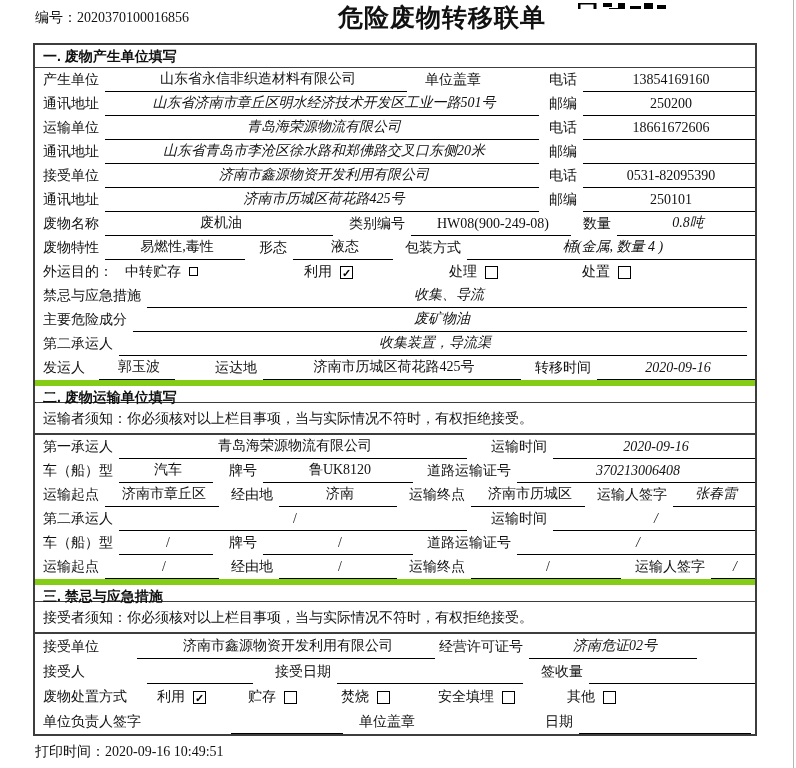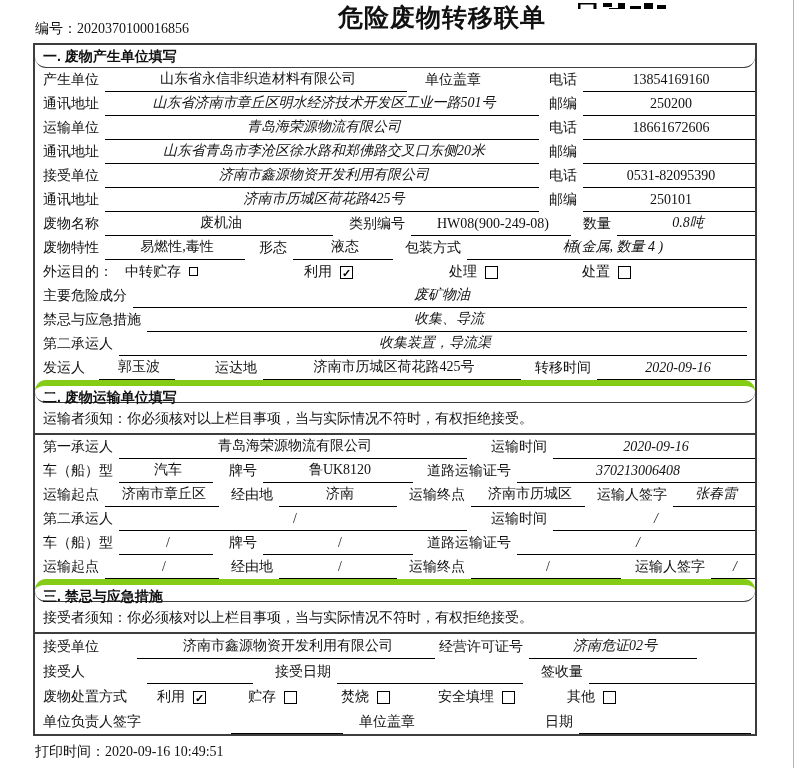--- a/index.html
+++ b/index.html
@@ -1,27 +1,27 @@
 <!DOCTYPE html>
 <html><head>
 <meta charset="utf-8">
 <style>
   * { margin:0; padding:0; box-sizing:border-box; }
   html,body { width:796px; height:768px; background:#ffffff; overflow:hidden;
     font-family:"Liberation Serif", serif; font-size:14px; color:#111; }
   .hdr { position:relative; height:43px; }
-  .docno { position:absolute; left:35px; top:20px; white-space:nowrap; }
+  .docno { position:absolute; left:35px; top:9px; white-space:nowrap; }
   .doc-title { position:absolute; left:338px; top:1px; font-family:"Liberation Sans", sans-serif;
     font-weight:bold; font-size:25px; letter-spacing:1px; white-space:nowrap; }
   .qr { position:absolute; left:578px; top:0; width:90px; height:9px; overflow:hidden; }
   .edge { position:absolute; right:2px; top:0; width:1px; height:768px; background:#b4b4b4; }
 
   .sheet { margin-left:33px; width:724px; border:2px solid #3d3d3d; background:#fff; }
   .sec-h { height:23px; line-height:22px; padding-left:8px; font-family:"Liberation Sans", sans-serif;
-    font-weight:bold; font-size:14px; border-bottom:1px solid #3d3d3d;border-radius:11px; }
+    font-weight:bold; font-size:14px; border-bottom:1px solid #3d3d3d; }
   .sec-top { border-top:6px solid #84cc16; }
   .note { height:32px; line-height:32px; padding-left:8px; border-bottom:2px solid #3d3d3d; white-space:nowrap; }
   .row { display:flex; align-items:flex-end; height:24px; padding-left:6px; }
   .row.tall { height:25px; }
   .lbl { white-space:nowrap; padding:0 6px 3px 2px; }
   .u { border-bottom:1px solid #000; padding:0 4px 3px 8px; white-space:nowrap; overflow:hidden;text-align:center; }
   .grow { flex:1 1 auto;font-style:italic; }
   .mla { margin-left:auto; }
   .opt { display:flex; align-items:center; padding-bottom:3px; white-space:nowrap; }
   .cb { display:inline-block; width:13px; height:13px; border:1px solid #000; margin-left:8px;
@@ -129,27 +129,27 @@
       <span>处理</span>
       <span class="cb"><span></span></span>
     </span>
     <span class="opt" style="margin-left:84px">
       <span>处置</span>
       <span class="cb"><span></span></span>
     </span>
   </div>
 
   <div class="row">
+    <span class="lbl">禁忌与应急措施</span>
+    <span class="u grow" style="margin-right:8px">收集、导流</span>
+  </div>
+
+  <div class="row">
     <span class="lbl">主要危险成分</span>
     <span class="u grow" style="margin-right:8px">废矿物油</span>
-  </div>
-
-  <div class="row">
-    <span class="lbl">禁忌与应急措施</span>
-    <span class="u grow" style="margin-right:8px">收集、导流</span>
   </div>
 
   <div class="row">
     <span class="lbl">第二承运人</span>
     <span class="u grow" style="margin-right:8px">收集装置，导流渠</span>
   </div>
 
   <div class="row">
     <span class="lbl">发运人</span>
     <span class="u" style="width:76px;margin-left:8px">郭玉波</span>

